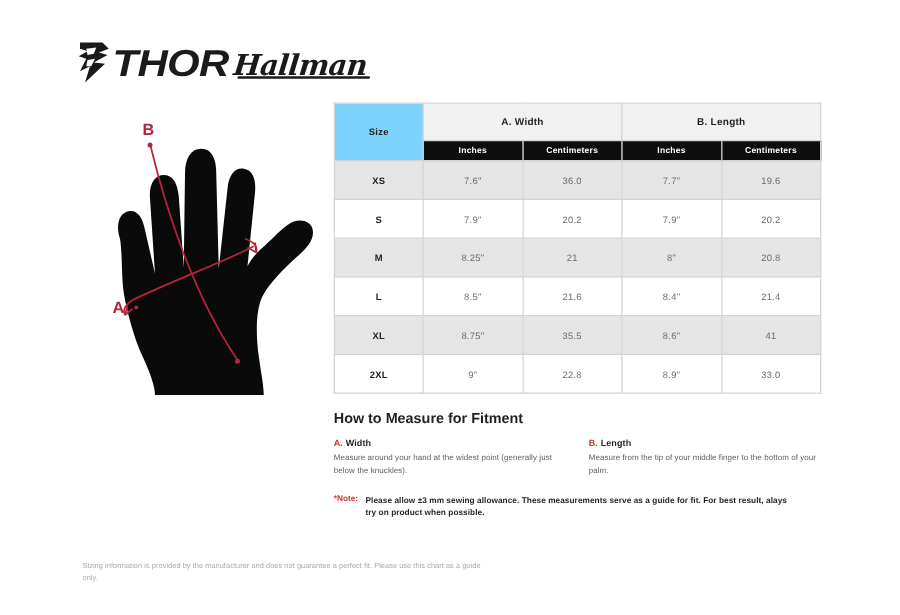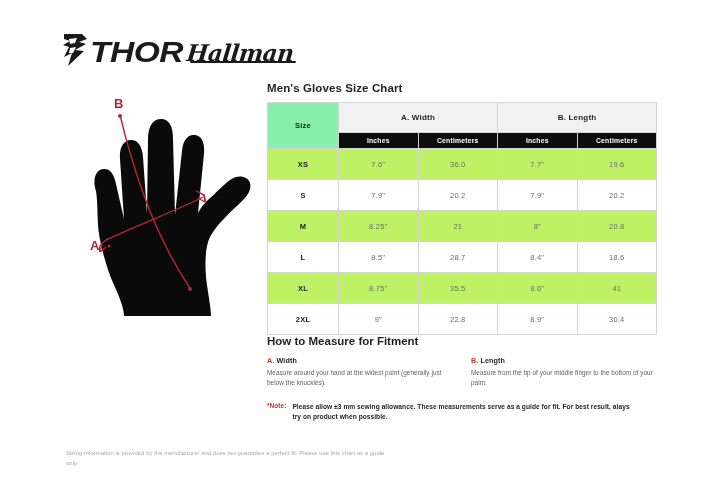--- a/index.html
+++ b/index.html
@@ -95,21 +95,21 @@
     width: 390px;
     table-layout: fixed;
   }
   table.size-table td, table.size-table th {
     border: 1px solid #d4d4d4;
     text-align: center;
     vertical-align: middle;
     padding: 0;
   }
   th.size-head {
-    background: #86efac;
+    background: #7dd3fc;
     font-size: 7.5px;
     font-weight: bold;
     color: #231f20;
     height: 45px;
     width: 70px;
     letter-spacing: 0.2px;
   }
   th.group-head {
     background: #f1f1f1;
     font-size: 8px;
@@ -136,25 +136,26 @@
     color: #231f20;
     height: 30px;
     letter-spacing: 0.2px;
   }
   td.val-cell {
     font-size: 7.5px;
     color: #6a6a6a;
     height: 30px;
     letter-spacing: 0.2px;
   }
-  tr.row-alt td { background: #bef264; text-align: center; }
+  tr.row-alt td { background: #e5e5e5; text-align: center; }
   tr.row-plain td { background: #ffffff; }
 
   
   #howto {
+    margin-top: 14px;
   }
   #howto-title {
     font-size: 11.5px;
     font-weight: bold;
     color: #231f20;
     margin: 0 0 9px 0;
   }
   #howto-cols {
     display: flex;
     gap: 18px;
@@ -274,21 +275,20 @@
       <circle cx="58" cy="21" r="2" fill="#b5253a" stroke="none"></circle>
       <circle cx="128" cy="194" r="2" fill="#b5253a" stroke="none"></circle>
     </g>
     <text x="28" y="155" font-family="Liberation Sans, sans-serif" font-size="13" font-weight="bold" fill="#b5253a">A</text>
     <text x="52" y="13" font-family="Liberation Sans, sans-serif" font-size="13" font-weight="bold" fill="#b5253a">B</text>
   </svg>
 </div>
 
 <div id="right-col">
 
-  <h1 id="chart-title">Men's Gloves Size Chart</h1>
 
   <table class="size-table">
     <thead>
       <tr>
         <th class="size-head" rowspan="2">Size</th>
         <th class="group-head" colspan="2">A. Width</th>
         <th class="group-head" colspan="2">B. Length</th>
       </tr>
       <tr>
         <th class="unit-head">Inches</th>
@@ -315,37 +315,37 @@
       <tr class="row-alt">
         <td class="size-cell">M</td>
         <td class="val-cell">8.25"</td>
         <td class="val-cell">21</td>
         <td class="val-cell">8"</td>
         <td class="val-cell">20.8</td>
       </tr>
       <tr class="row-plain">
         <td class="size-cell">L</td>
         <td class="val-cell">8.5"</td>
-        <td class="val-cell">28.7</td>
+        <td class="val-cell">21.6</td>
         <td class="val-cell">8.4"</td>
-        <td class="val-cell">18.6</td>
+        <td class="val-cell">21.4</td>
       </tr>
       <tr class="row-alt">
         <td class="size-cell">XL</td>
         <td class="val-cell">8.75"</td>
         <td class="val-cell">35.5</td>
         <td class="val-cell">8.6"</td>
         <td class="val-cell">41</td>
       </tr>
       <tr class="row-plain">
         <td class="size-cell">2XL</td>
         <td class="val-cell">9"</td>
         <td class="val-cell">22.8</td>
         <td class="val-cell">8.9"</td>
-        <td class="val-cell">30.4</td>
+        <td class="val-cell">33.0</td>
       </tr>
     </tbody>
   </table>
 
   <div id="howto">
     <h2 id="howto-title">How to Measure for Fitment</h2>
     <div id="howto-cols">
       <div class="howto-col">
         <div class="howto-head">
           <span class="mark">A.</span>

